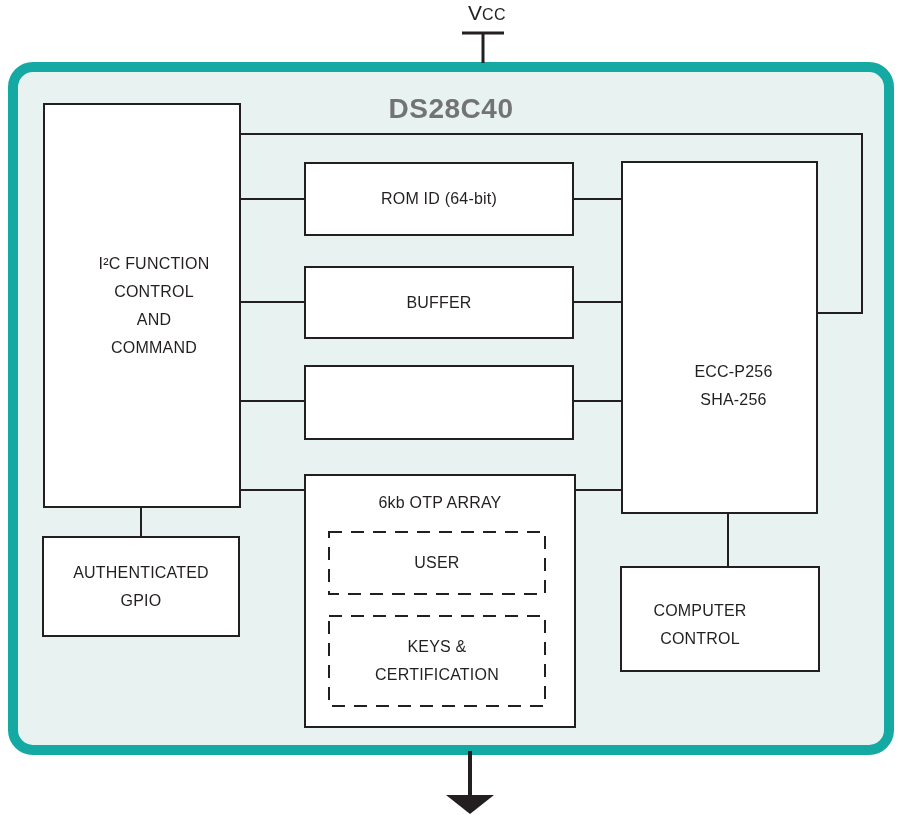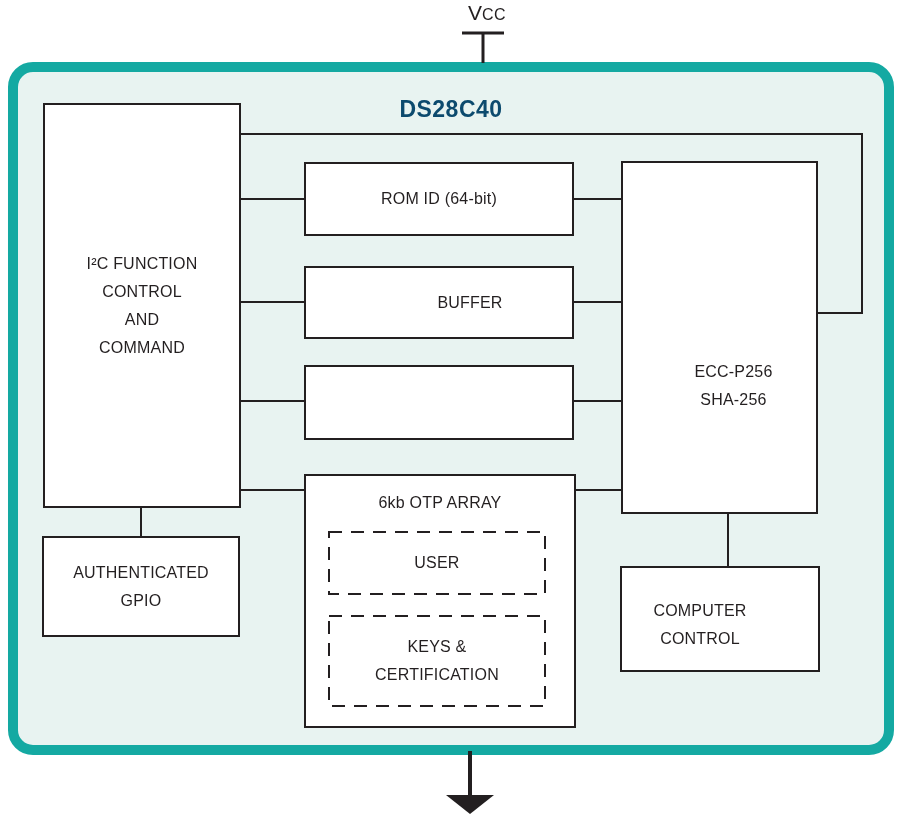--- a/index.html
+++ b/index.html
@@ -35,42 +35,42 @@
     letter-spacing: 0.2px;
   }
   .title {
     position: absolute;
     z-index: 2;
     left: 18px; top: 90px;
     width: 866px; height: 38px;
     display: flex;
     align-items: center;
     justify-content: center;
-    font-size: 23px;
+    font-size: 28px;
     font-weight: bold;
-    color: #0c4a6e;
+    color: #737373;
     letter-spacing: 0.5px;
   }
   .vcc {
     position: absolute;
     z-index: 2;
     left: 434px; top: 0px;
     width: 106px; height: 27px;
     display: flex;
     align-items: baseline;
     justify-content: center;
     color: #231F20;
   }
   .vcc .v  { font-size: 21px; line-height: 25px; }
   .vcc .cc { font-size: 16px; line-height: 25px; letter-spacing: 0.5px; }
 
   
-  .lbl-i2c      { left: 44px;  top: 104px; width: 196px; height: 403px; }
+  .lbl-i2c      { left: 56px;  top: 104px; width: 196px; height: 403px; }
   .lbl-rom      { left: 305px; top: 163px; width: 268px; height: 72px;  }
-  .lbl-buffer   { left: 305px; top: 267px; width: 268px; height: 71px; padding-left: 31px;  }
+  .lbl-buffer   { left: 305px; top: 267px; width: 268px; height: 71px;  }
   .lbl-trng     { left: 305px; top: 366px; width: 268px; height: 73px;  }
   .lbl-otp      { left: 305px; top: 477px; width: 270px; height: 52px;  }
   .lbl-user     { left: 329px; top: 532px; width: 216px; height: 62px;  }
   .lbl-keys     { left: 329px; top: 616px; width: 216px; height: 90px;  }
   .lbl-ecc      { left: 636px; top: 162px; width: 195px; height: 447px; }
   .lbl-computer { left: 601px; top: 567px; width: 198px; height: 116px; }
   .lbl-gpio     { left: 43px;  top: 537px; width: 196px; height: 99px;  }
 </style>
 </head>
 <body>

